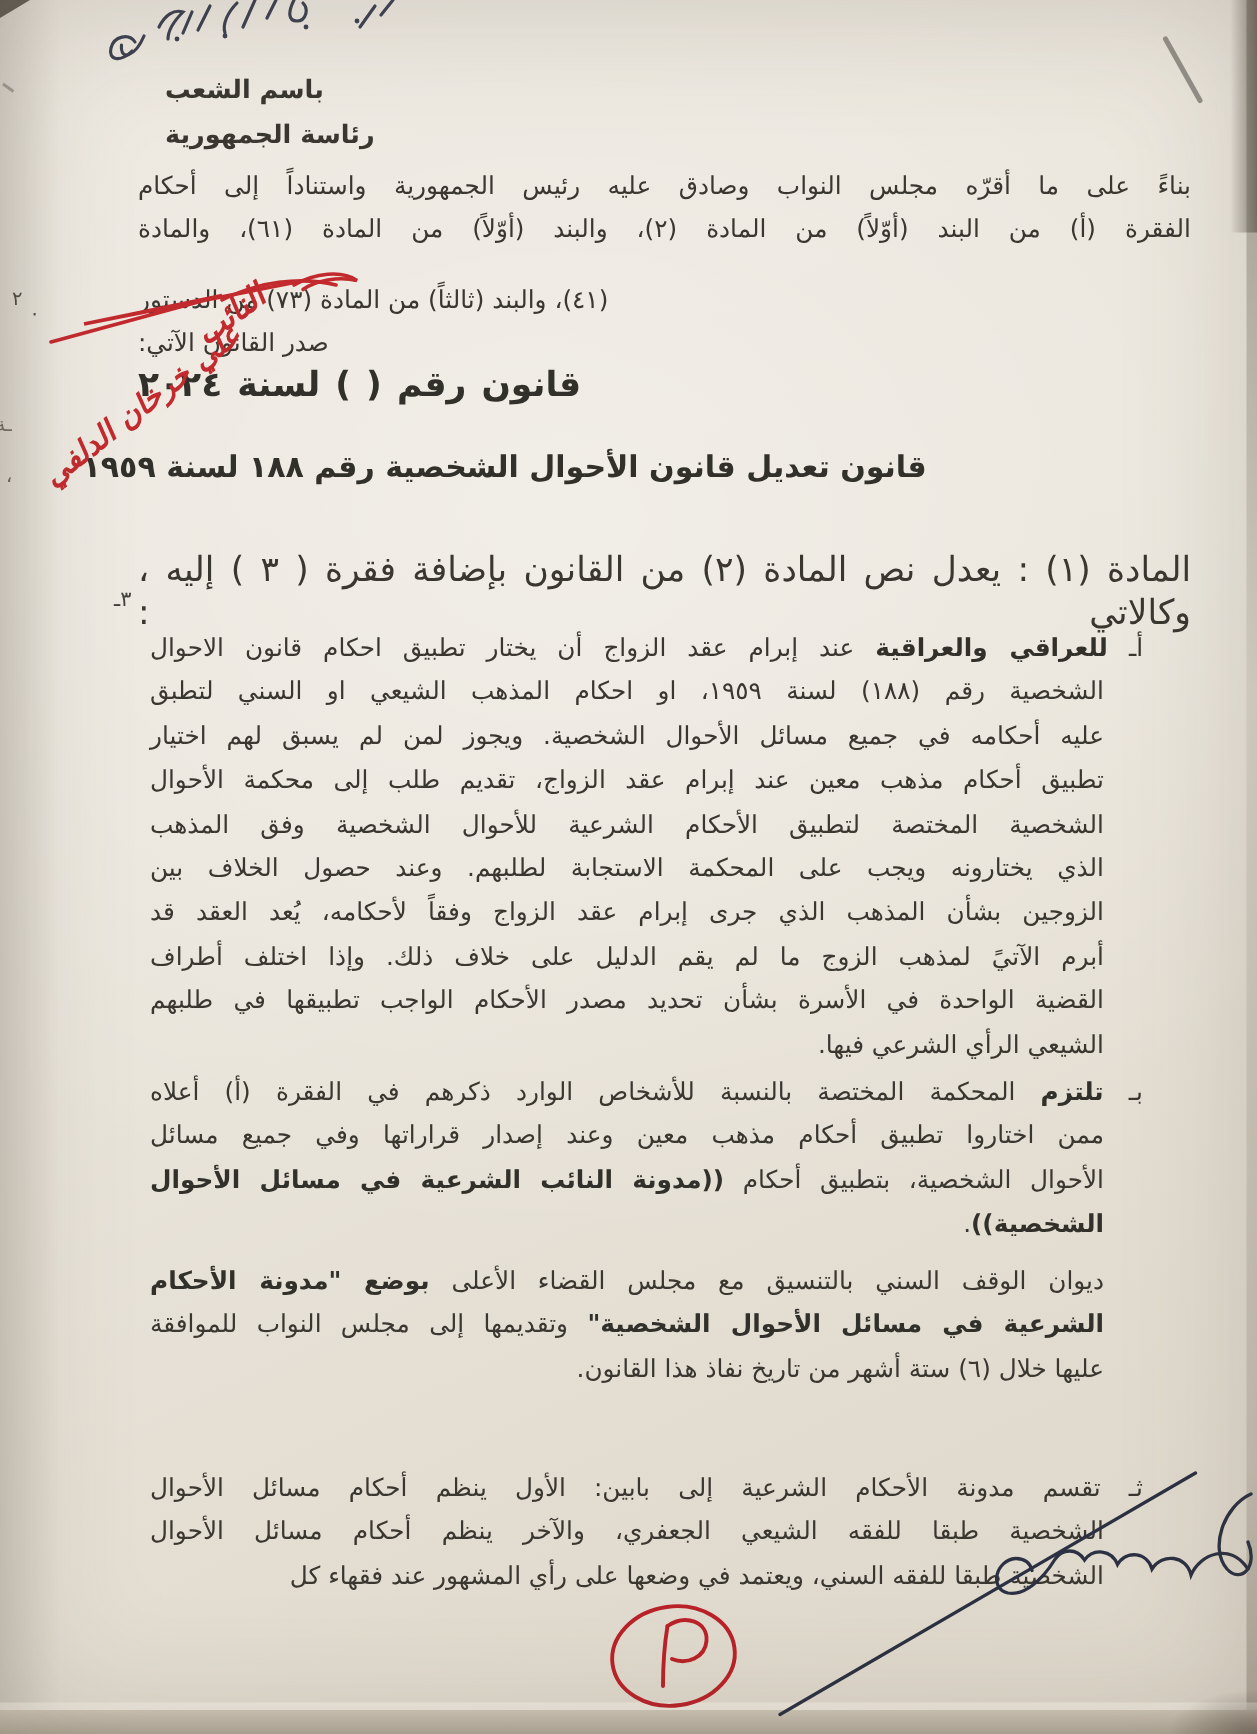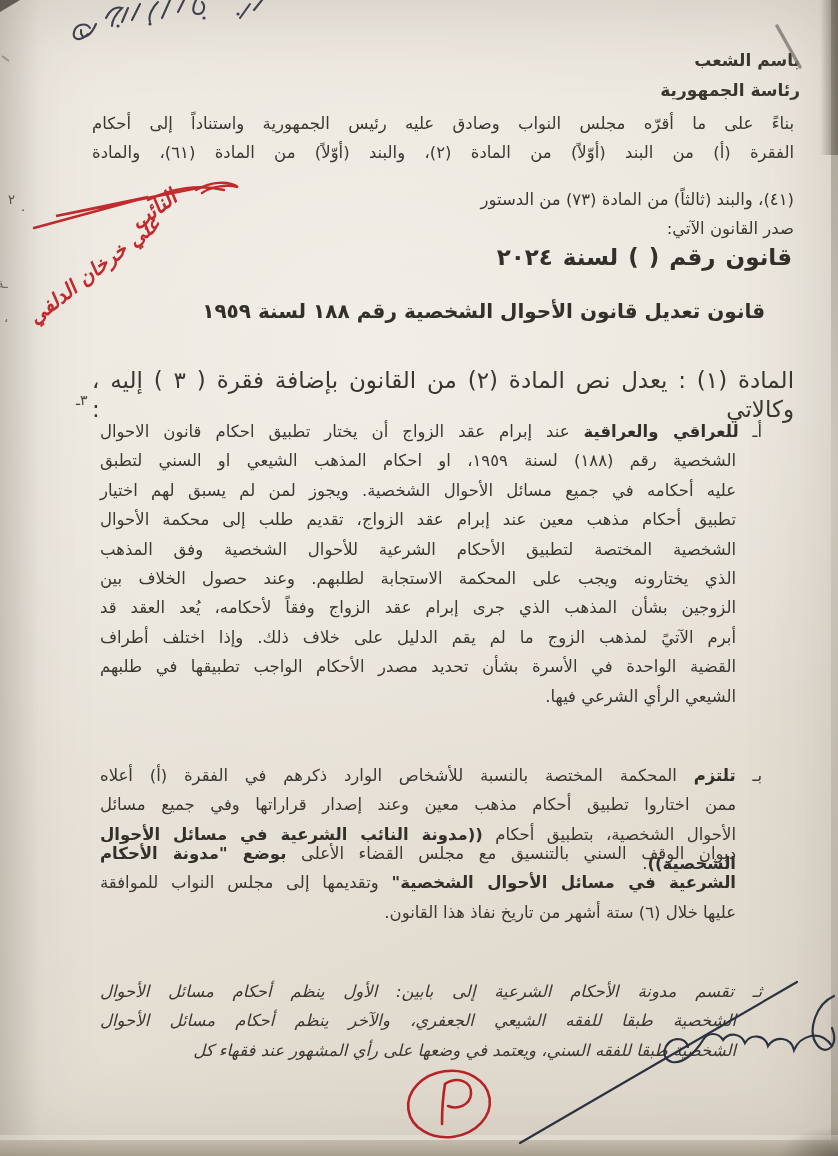--- a/index.html
+++ b/index.html
@@ -7,21 +7,21 @@
     position:relative;width:838px;height:1156px;overflow:hidden;
     background:
       radial-gradient(ellipse 900px 700px at 45% 30%, rgba(255,255,255,.35), rgba(255,255,255,0) 70%),
       linear-gradient(155deg,#ece7de 0%,#e9e4da 48%,#ddd6c9 100%);
     font-family:"DejaVu Sans",sans-serif;color:#3a3731;
   }
   .canvas::after{content:"";position:absolute;inset:0;pointer-events:none;
     box-shadow:inset 0 0 90px rgba(85,75,58,.22);}
   .abs{position:absolute;}
   .rtl{direction:rtl;unicode-bidi:embed;}
-  .center{text-align:right;}
+  .center{text-align:left;}
   .b{font-weight:bold;color:#32302a;}
   .hdr{font-weight:bold;font-size:17px;letter-spacing:.2px;}
   .line{line-height:28.5px;text-align:justify;text-align-last:justify;text-justify:inter-word;}
   .para .pl{line-height:29.4px;text-align:justify;text-align-last:justify;text-justify:inter-word;padding-right:26px;}
   .para .pl.first{padding-right:0;}
   .para .pl.last{text-align-last:right;}
   .fs16{font-size:16.5px;} .fs17{font-size:23px;}
   .redtext{color:#c32a2e;font-style:italic;font-weight:bold;white-space:nowrap;}
   .frag{color:#4f4c45;font-size:13px;}
   svg{position:absolute;left:0;top:0;pointer-events:none;}
@@ -79,34 +79,34 @@
     <div class="pl">عليه أحكامه في جميع مسائل الأحوال الشخصية. ويجوز لمن لم يسبق لهم اختيار</div>
     <div class="pl">تطبيق أحكام مذهب معين عند إبرام عقد الزواج، تقديم طلب إلى محكمة الأحوال</div>
     <div class="pl">الشخصية المختصة لتطبيق الأحكام الشرعية للأحوال الشخصية وفق المذهب</div>
     <div class="pl">الذي يختارونه ويجب على المحكمة الاستجابة لطلبهم. وعند حصول الخلاف بين</div>
     <div class="pl">الزوجين بشأن المذهب الذي جرى إبرام عقد الزواج وفقاً لأحكامه، يُعد العقد قد</div>
     <div class="pl">أبرم الآتيً لمذهب الزوج ما لم يقم الدليل على خلاف ذلك. وإذا اختلف أطراف</div>
     <div class="pl">القضية الواحدة في الأسرة بشأن تحديد مصدر الأحكام الواجب تطبيقها في طلبهم</div>
     <div class="pl last">الشيعي الرأي الشرعي فيها.</div>
   </div>
 
-  <div class="abs rtl fs16 para" style="left:100px;top:713px;width:662px;margin-top:48px;">
+  <div class="abs rtl fs16 para" style="left:100px;top:713px;width:662px;">
     <div class="pl first"><span>بـ</span> <span class="b">تلتزم</span><span> المحكمة المختصة بالنسبة للأشخاص الوارد ذكرهم في الفقرة (أ) أعلاه</span></div>
     <div class="pl">ممن اختاروا تطبيق أحكام مذهب معين وعند إصدار قراراتها وفي جميع مسائل</div>
     <div class="pl"><span>الأحوال الشخصية، بتطبيق أحكام </span><span class="b">((مدونة النائب الشرعية في مسائل الأحوال</span></div>
     <div class="pl last"><span class="b">الشخصية))</span><span>.</span></div>
   </div>
 
   <div class="abs rtl fs16 para" style="left:100px;top:839px;width:662px;">
     <div class="pl"><span>ديوان الوقف السني بالتنسيق مع مجلس القضاء الأعلى </span><span class="b">بوضع "مدونة الأحكام</span></div>
     <div class="pl"><span class="b">الشرعية في مسائل الأحوال الشخصية"</span><span> وتقديمها إلى مجلس النواب للموافقة</span></div>
     <div class="pl last">عليها خلال (٦) ستة أشهر من تاريخ نفاذ هذا القانون.</div>
   </div>
 
-  <div class="abs rtl fs16 para" style="left:100px;top:977px;width:662px;font-style:italic;">
+  <div class="abs rtl fs16 para" style="left:100px;top:977px;width:662px;">
     <div class="pl first"><span>ثـ</span> <span>تقسم مدونة الأحكام الشرعية إلى بابين: الأول ينظم أحكام مسائل الأحوال</span></div>
     <div class="pl">الشخصية طبقا للفقه الشيعي الجعفري، والآخر ينظم أحكام مسائل الأحوال</div>
     <div class="pl last">الشخصية طبقا للفقه السني، ويعتمد في وضعها على رأي المشهور عند فقهاء كل</div>
   </div>
 
   <div class="abs redtext" style="left:128px;top:198px;font-size:21px;transform:rotate(-37deg);">النائب</div>
   <div class="abs redtext" style="left:14px;top:258px;font-size:20px;transform:rotate(-38deg);">علي خرخان الدلفي</div>
 
   <svg width="838" height="1156" viewBox="0 0 838 1156">
 

